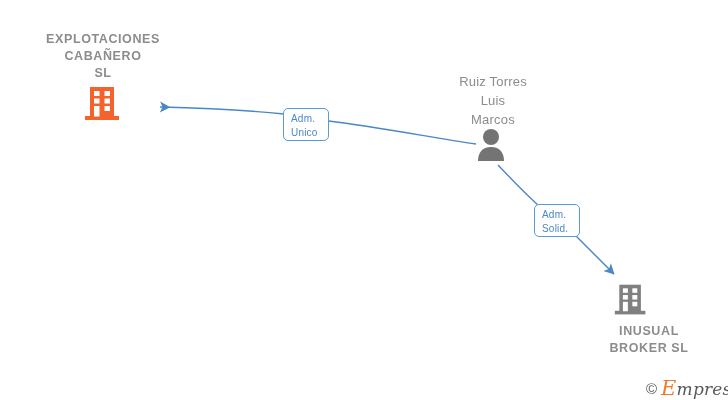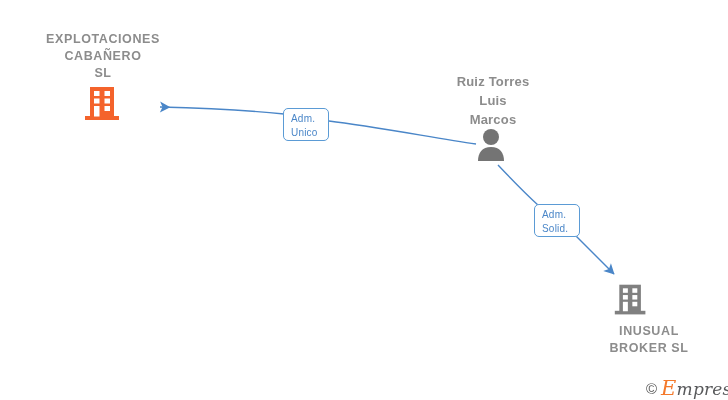--- a/index.html
+++ b/index.html
@@ -36,21 +36,21 @@
     font-weight: bold;
     white-space: pre-line;
   }
   .person-label {
     position: absolute;
     text-align: center;
     font-size: 13px;
     line-height: 19px;
     letter-spacing: 0.2px;
     color: #8c8c8c;
-    font-weight: bold;
+    font-weight: normal;
     white-space: pre-line;
   }
   
   .icon-wrap {
     position: absolute;
   }
   
   .chip {
     position: absolute;
     box-sizing: border-box;

